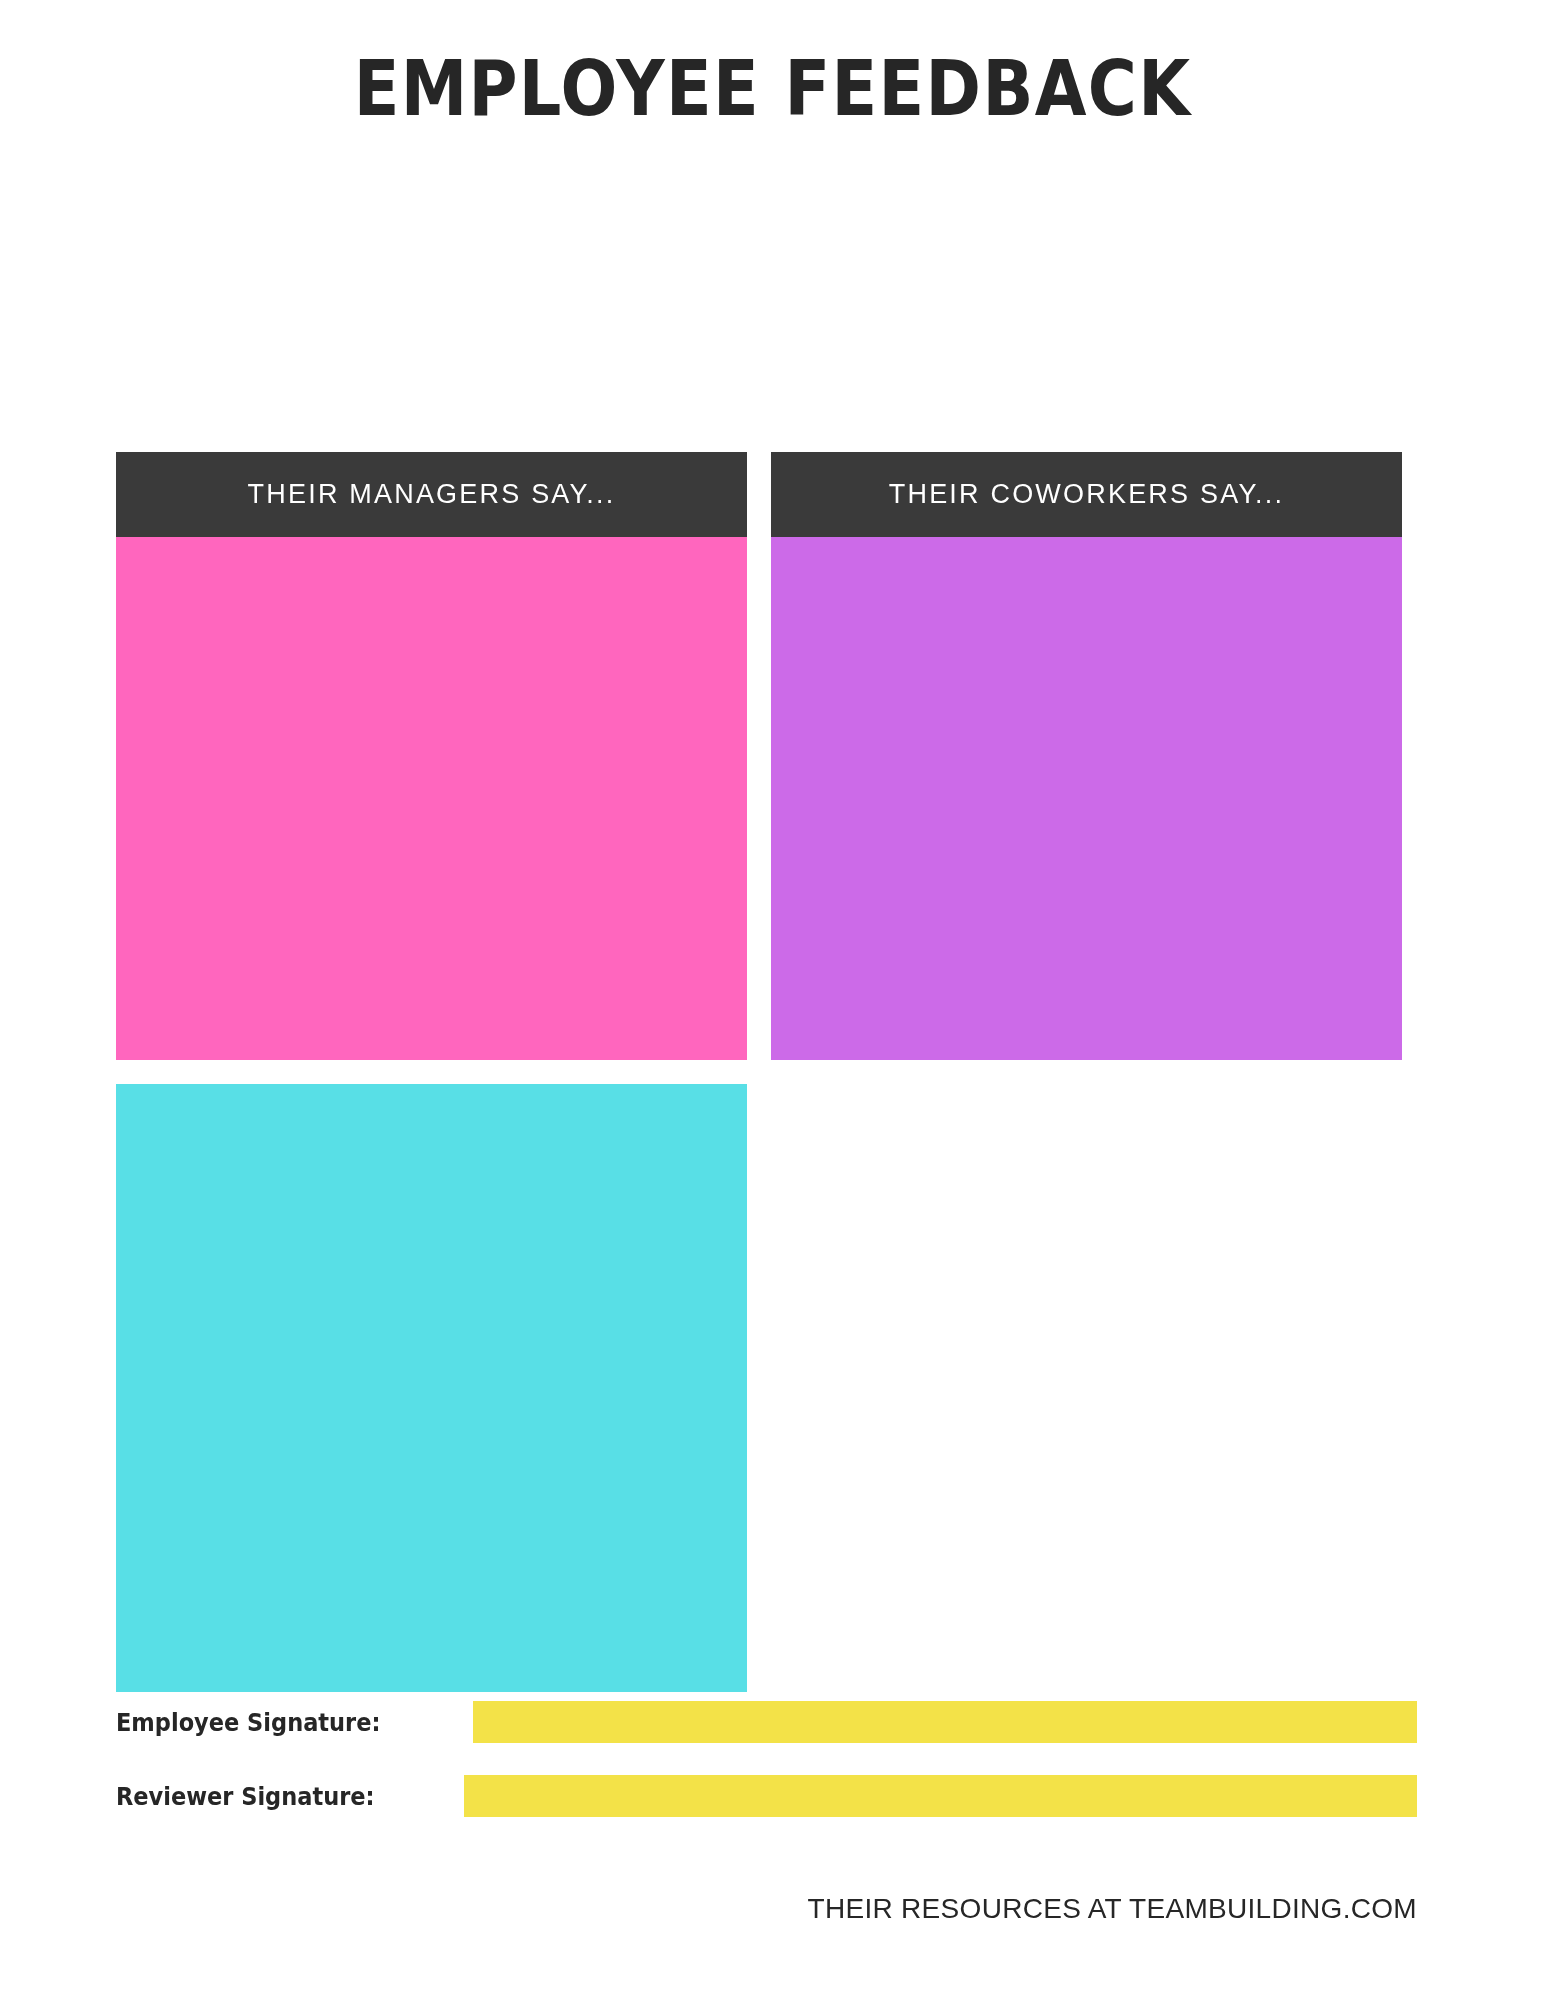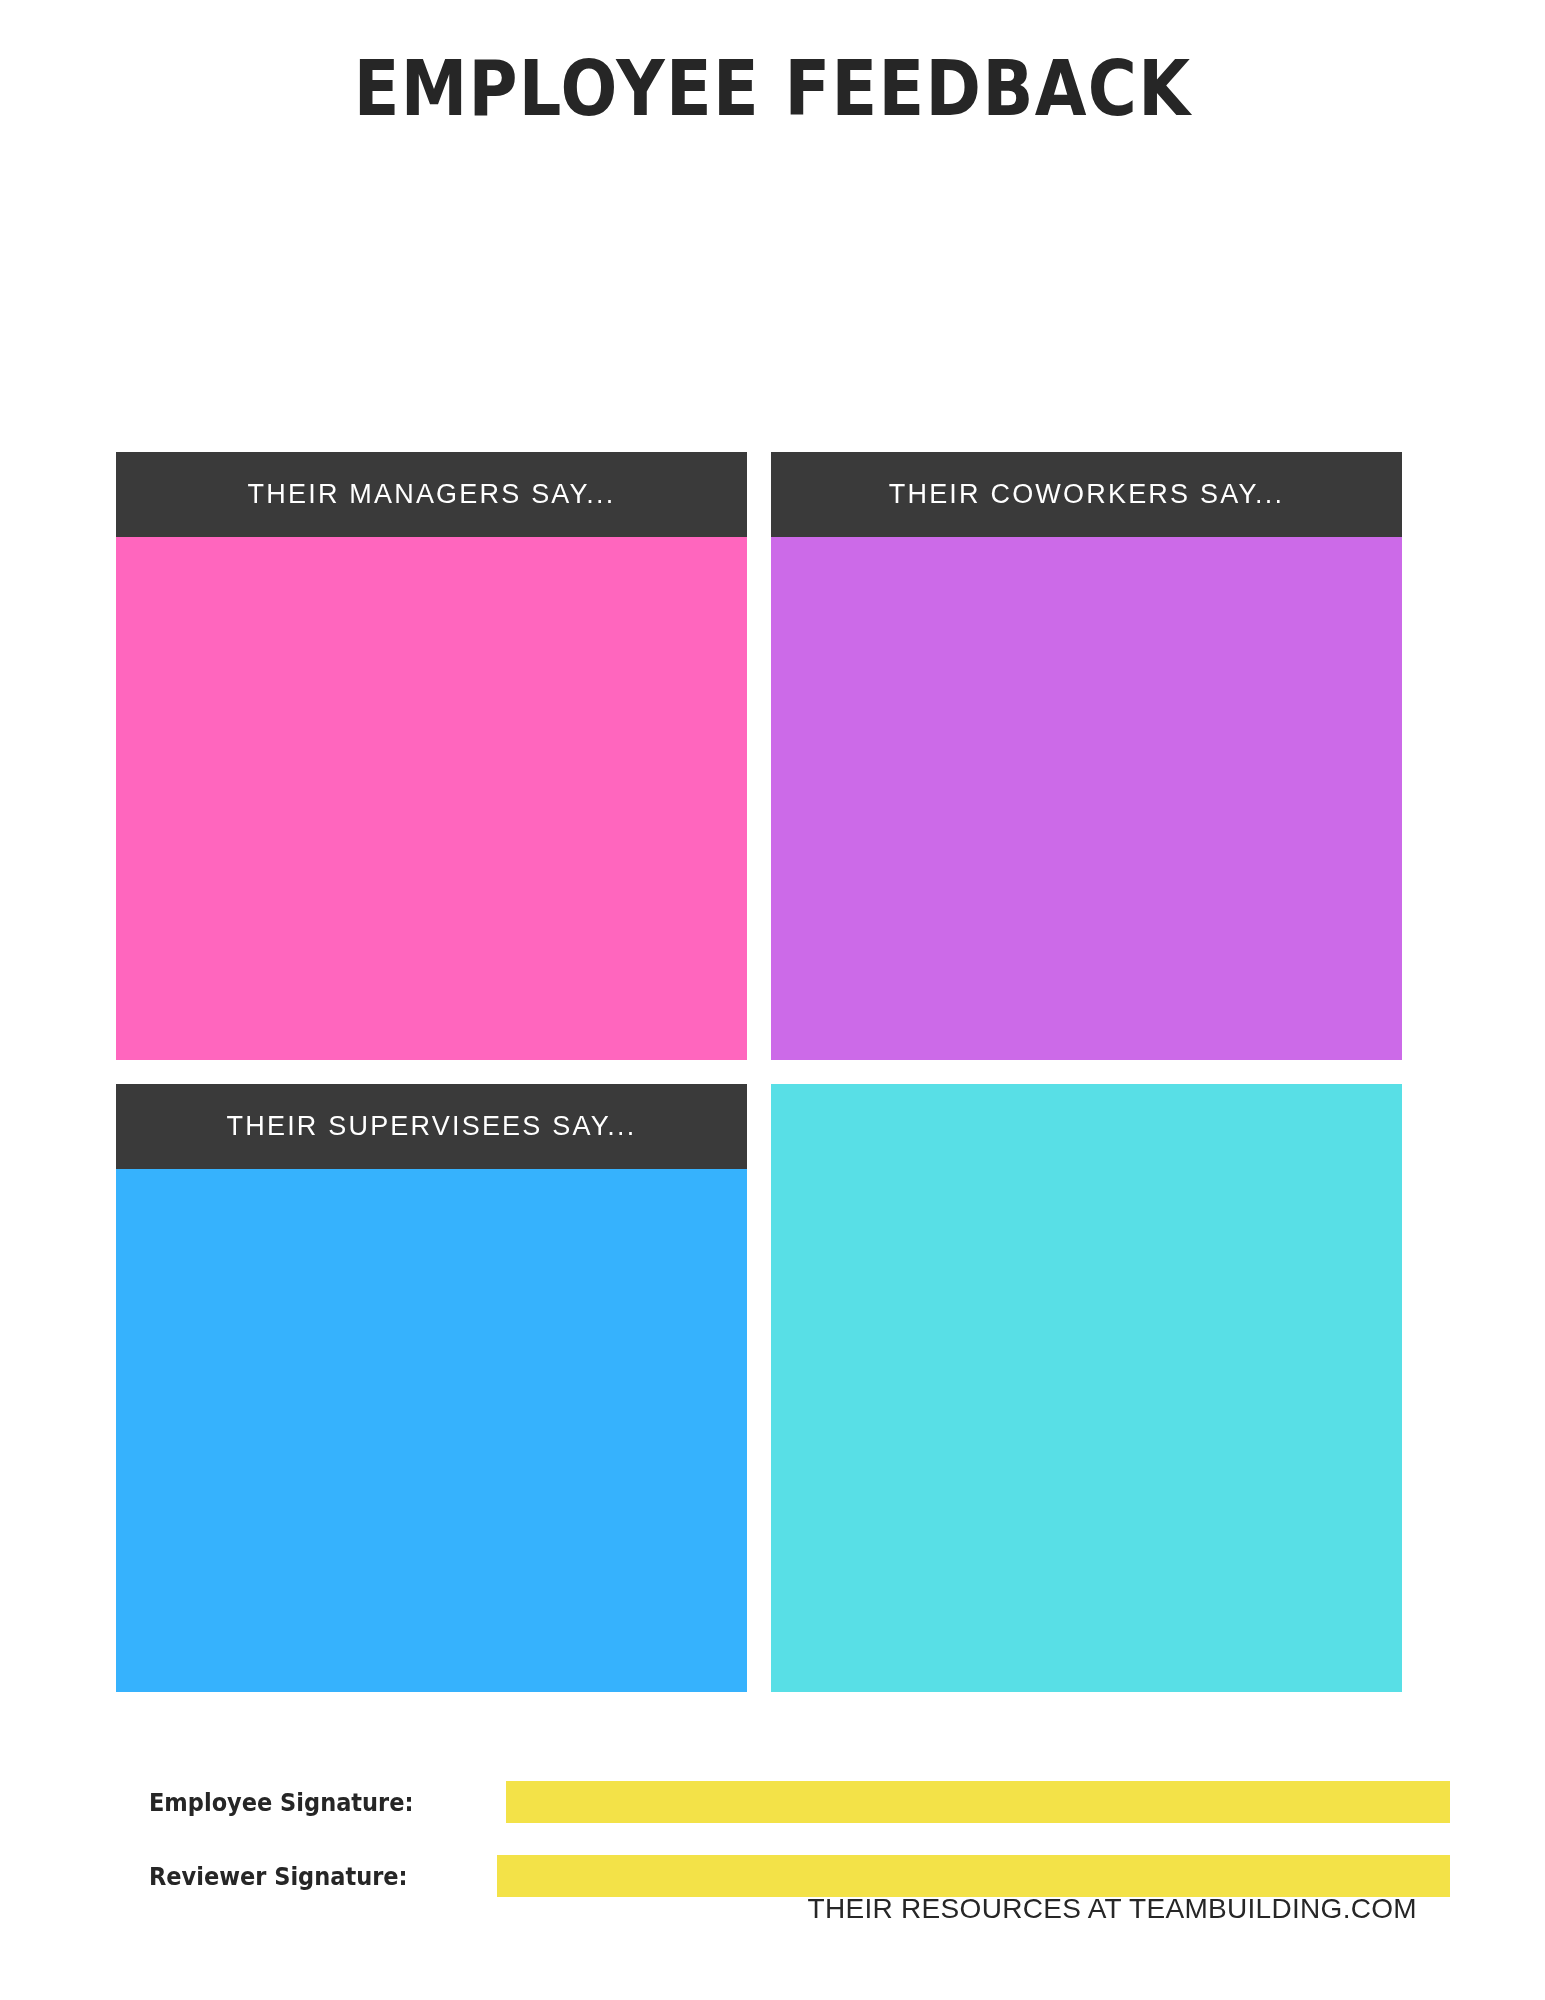--- a/index.html
+++ b/index.html
@@ -128,24 +128,23 @@
     white-space: nowrap;
   }
 
   .card-body {
     flex: 1;
   }
 
   
   .sign-area {
     position: absolute;
-    top: 1781px;
+    top: 1701px;
     left: 116px;
     width: 1301px;
-    margin-left: 33px;
   }
 
   .sign-row {
     display: flex;
     align-items: center;
     height: 42px;
     margin-bottom: 32px;
   }
 
   .s-label {
@@ -199,26 +198,20 @@
       <div class="card-body" style="background:#FF66BE;"></div>
     </div>
 
     <div class="card">
       <div class="card-header">
         <span class="card-header-text">THEIR COWORKERS SAY...</span>
       </div>
       <div class="card-body" style="background:#CC6AE8;"></div>
     </div>
 
-    <div class="card">
-      <div class="card-header">
-        <span class="card-header-text">THEIR SUPERVISEES SAY...</span>
-      </div>
-      <div class="card-body" style="background:#36B2FD;"></div>
-    </div>
 
     <div class="card">
       <div class="card-body" style="background:#58DFE6;"></div>
     </div>
 
   </div>
 
   <div class="sign-area">
 
     <div class="sign-row sr1">

